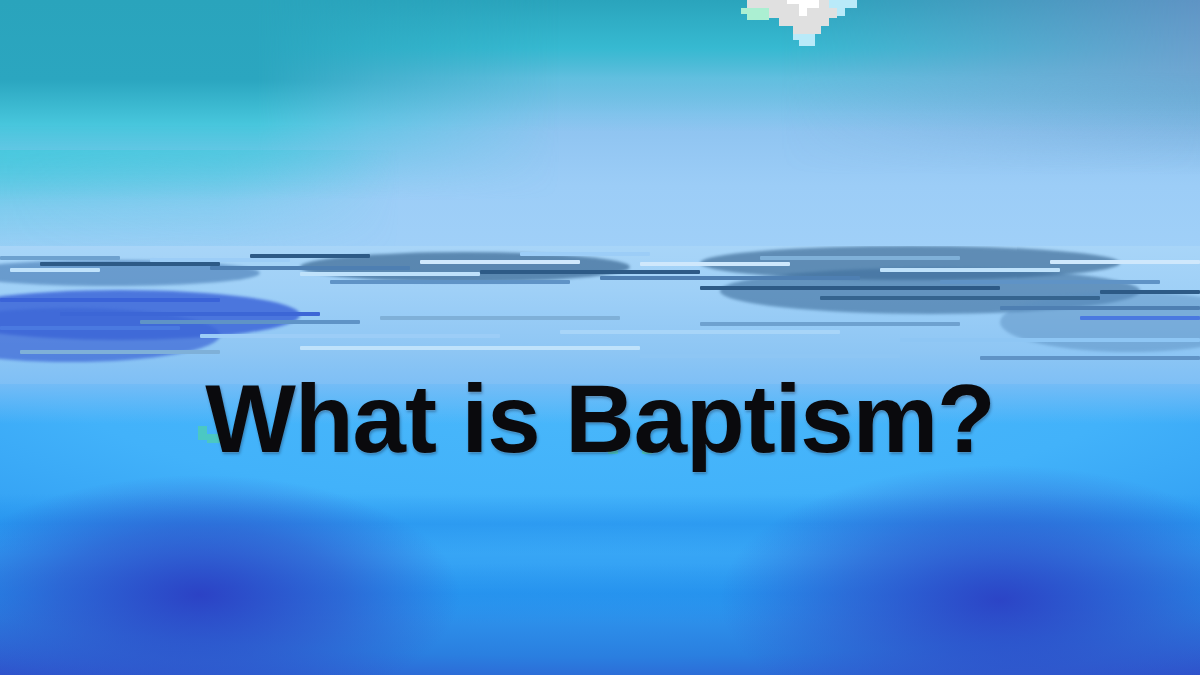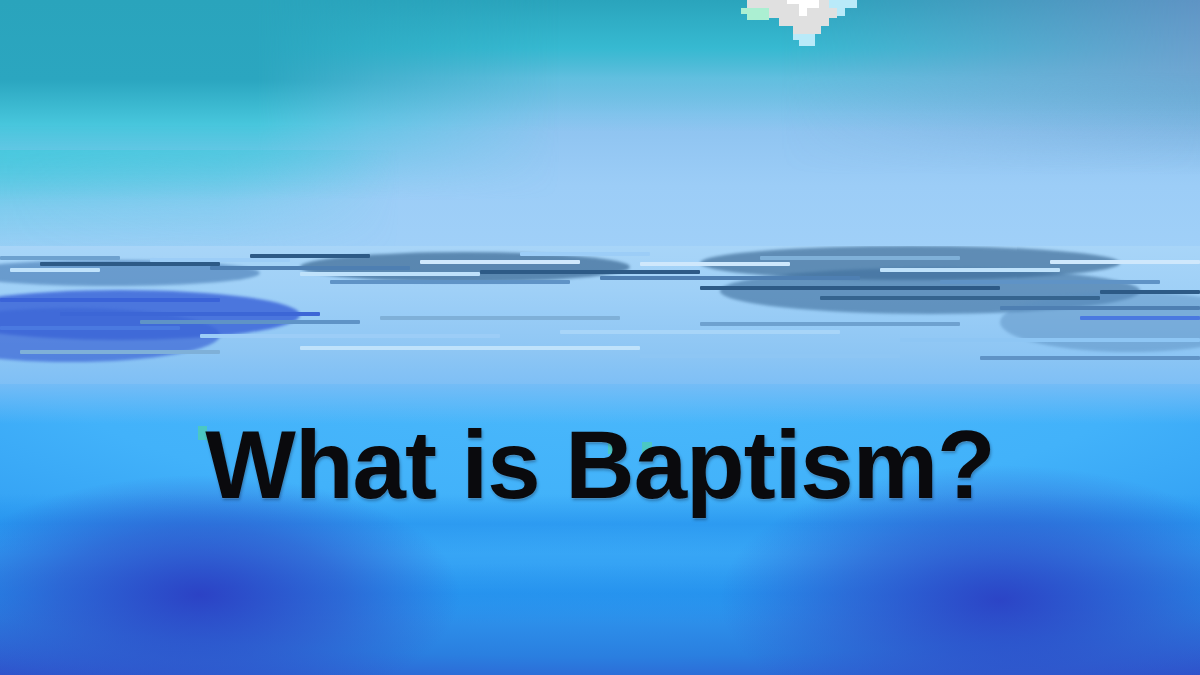--- a/index.html
+++ b/index.html
@@ -145,21 +145,20 @@
     background: #4ecfb0;
     opacity: 0.75;
   }
 
   
   .title-layer {
     position: absolute;
     left: 0; top: 0;
     width: 1200px; height: 557px;
     display: block;
-    margin-top: 46px;
   }
   .title {
     position: absolute;
     left: 0;
     top: 307px;
     width: 1200px;
     text-align: center;
     font-family: "Liberation Sans", sans-serif;
     font-weight: bold;
     font-size: 96px;

